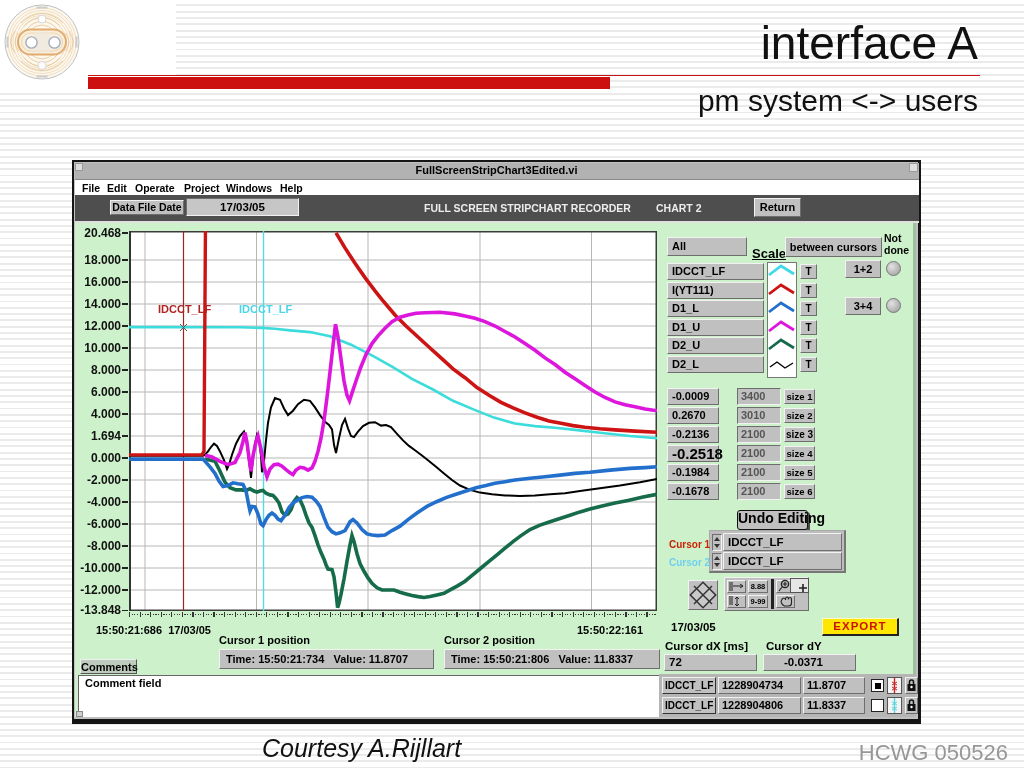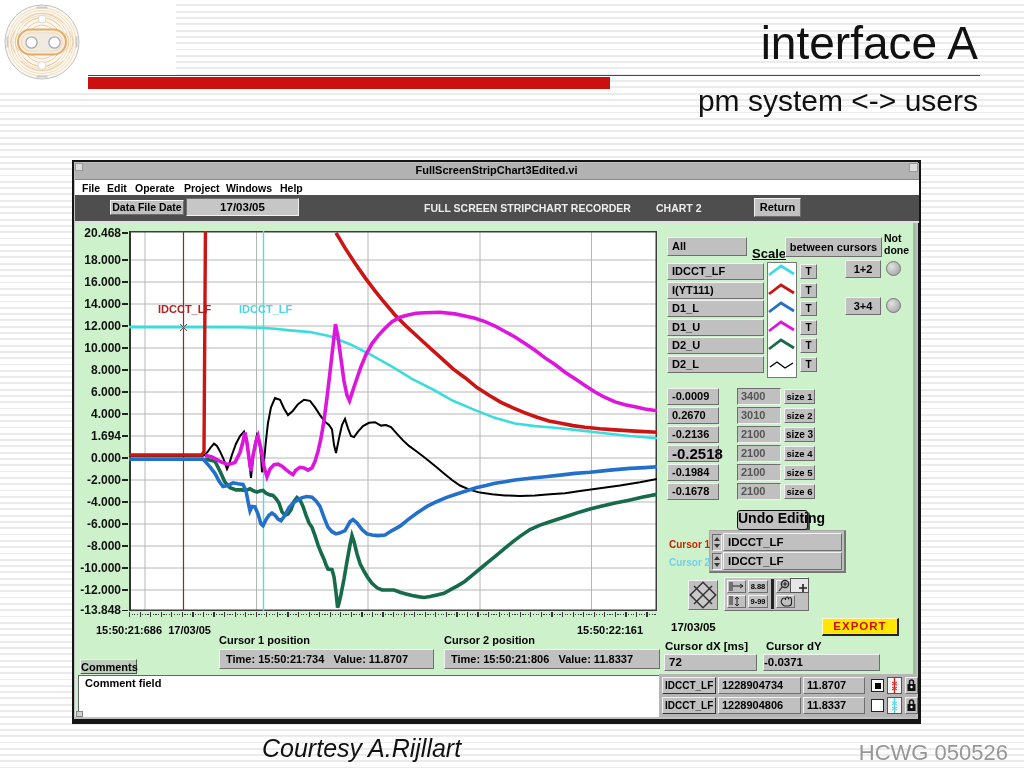--- a/index.html
+++ b/index.html
@@ -231,21 +231,21 @@
 <circle cx="9" cy="6" r="3.6" fill="none" stroke="#222" stroke-width="1.3"></circle>
 <path d="M6.5 8.5 L3 13 M9 6 h2.2 M9 6 v-2.2 M9 6 h-2.2 M9 6 v2.2" stroke="#222" stroke-width="1.2" fill="none"></path>
 <path d="M23 10 h8 M27 6 v8" stroke="#222" stroke-width="1.6"></path>
 <path d="M5 24 q1-4 3-4 q1.5 0 1.5 2 q0-3 1.5-3 q1.5 0 1.5 2.5 q0-2 1.5-2 q1.5 0 1.5 2.5 l0 3 q0 3-3 3 l-4 0 q-2.5-1-3.5-4" fill="none" stroke="#222" stroke-width="1.1"></path>
 </svg>
 <div class="abs txt" style="left:671px;top:621px;font-size:11.5px;">17/03/05</div>
 <div class="abs txt" style="left:822px;top:618px;width:77px;height:18px;background:#ffe600;border-top:1.5px solid #fff8c8;border-left:1.5px solid #fff8c8;border-right:2px solid #222;border-bottom:2px solid #222;box-sizing:border-box;text-align:center;font-size:11.5px;line-height:15px;color:#cc1100;letter-spacing:1px;">EXPORT</div>
 <div class="abs txt" style="left:665px;top:640px;font-size:11.5px;">Cursor dX [ms]</div>
 <div class="abs txt" style="left:766px;top:640px;font-size:11.5px;">Cursor dY</div>
 <div class="abs ras txt" style="left:664px;top:654px;width:93px;height:17px;font-size:11.5px;line-height:15px;padding-left:4px;">72</div>
-<div class="abs ras txt" style="left:763px;top:654px;width:117px;height:17px;font-size:11.5px;line-height:15px;padding-left:0;">-0.0371</div>
+<div class="abs ras txt" style="left:763px;top:654px;width:93px;height:17px;font-size:11.5px;line-height:15px;padding-left:20px;">-0.0371</div>
 
 <div class="abs" style="left:659px;top:674px;width:257px;height:43px;background:#b5b5b5;"></div>
 <div class="abs ras txt" style="left:662px;top:677px;width:54px;height:17px;font-size:10px;line-height:15px;padding-left:2px;border-color:#efefef #333 #333 #efefef;">IDCCT_LF</div>
 <div class="abs ras txt" style="left:718px;top:677px;width:83px;height:17px;font-size:11px;line-height:15px;padding-left:3px;">1228904734</div>
 <div class="abs ras txt" style="left:803px;top:677px;width:62px;height:17px;font-size:11px;line-height:15px;padding-left:3px;">11.8707</div>
 <div class="abs" style="left:871px;top:679px;width:13px;height:13px;background:#fff;border:1.2px solid #222;box-sizing:border-box;"></div>
 <div class="abs" style="left:874.5px;top:682.5px;width:6px;height:6px;background:#000;"></div>
 <div class="abs" style="left:887px;top:677px;width:15px;height:17px;background:#f4f4f4;border:1px solid #555;box-sizing:border-box;"></div>
 <svg class="abs" style="left:887px;top:677px;" width="15" height="17" viewBox="0 0 15 17">
 <path d="M7.5 1 V16" stroke="#cc2222" stroke-width="1.4"></path>

